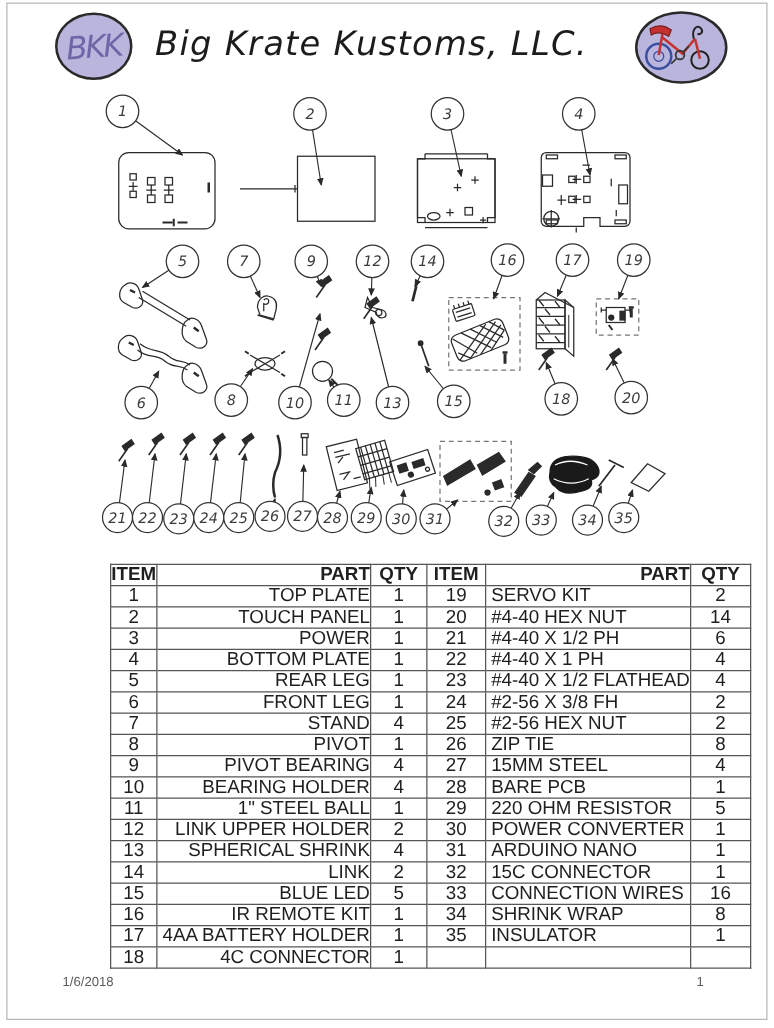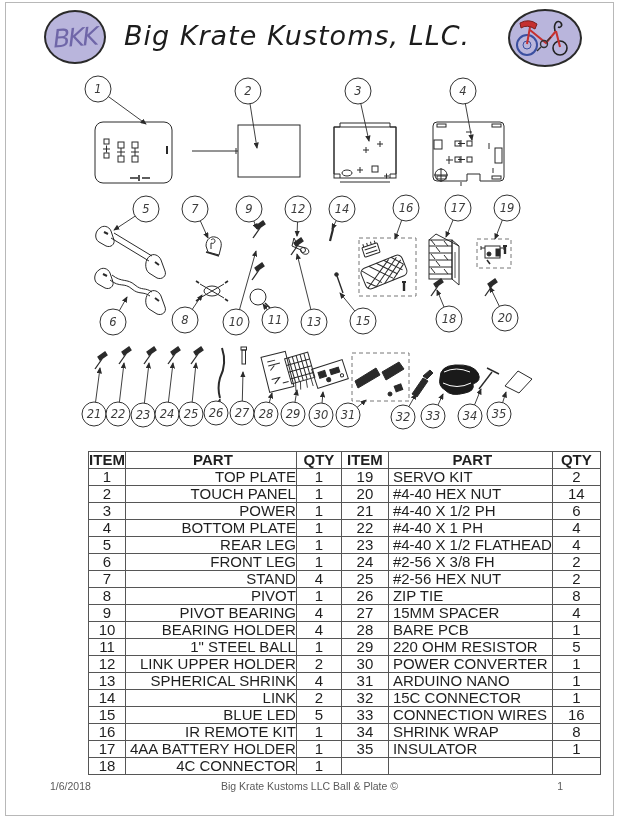--- a/index.html
+++ b/index.html
@@ -16,21 +16,21 @@
         font-style:italic;font-size:27px;color:#1c1c1c;letter-spacing:1px;white-space:nowrap;}
   .hdr-bike{position:absolute;left:508px;top:9px;width:70px;height:54px;border:2.5px solid #2a2a2a;
         border-radius:50%;background:#b9b5dc;overflow:hidden;}
   
   .diagram{position:absolute;left:0;top:0;width:619px;height:450px;}
   
   table.parts{position:absolute;left:88px;top:451px;border-collapse:collapse;table-layout:fixed;
         font-size:15px;color:#1f1f1f;}
   table.parts td,table.parts th{border:1px solid #565656;height:16px;padding:0;overflow:hidden;
         white-space:nowrap;font-weight:normal;line-height:16px;}
-  table.parts th{font-weight:bold;text-align:center;}
+  table.parts th{font-weight:bold;text-align:right;}
   .c-item{width:36px;text-align:center;}
   .c-part{width:119px;text-align:right;padding-left:4px !important;}
   .c-qty{width:44px;text-align:center;}
   .c-item2{width:46px;text-align:center;}
   .c-part2{width:122px;text-align:left;padding-left:4px !important;}
   .c-qty2{width:47px;text-align:center;}
   table.parts th.c-part,table.parts th.c-part2{padding-left:4px;}
   table.parts th.c-item,table.parts th.c-qty,table.parts th.c-item2,table.parts th.c-qty2{text-align:center;}
   
   .footer{position:absolute;left:0;top:780px;width:613px;height:14px;font-size:10.5px;color:#5a5a5a;}
@@ -556,21 +556,21 @@
           <td class="c-qty">1</td>
           <td class="c-item2">26</td>
           <td class="c-part2">ZIP TIE</td>
           <td class="c-qty2">8</td>
         </tr>
         <tr>
           <td class="c-item">9</td>
           <td class="c-part">PIVOT BEARING</td>
           <td class="c-qty">4</td>
           <td class="c-item2">27</td>
-          <td class="c-part2">15MM SPACER</td>
+          <td class="c-part2">15MM STEEL</td>
           <td class="c-qty2">4</td>
         </tr>
         <tr>
           <td class="c-item">10</td>
           <td class="c-part">BEARING HOLDER</td>
           <td class="c-qty">4</td>
           <td class="c-item2">28</td>
           <td class="c-part2">BARE PCB</td>
           <td class="c-qty2">1</td>
         </tr>
@@ -636,16 +636,15 @@
           <td class="c-qty">1</td>
           <td class="c-item2"></td>
           <td class="c-part2"></td>
           <td class="c-qty2"></td>
         </tr>
       </tbody>
   </table>
 
   <div class="footer">
     <span class="f-date">1/6/2018</span>
-    <span class="f-title">Big Krate Kustoms LLC Ball &amp; Plate ©</span>
     <span class="f-page">1</span>
   </div>
 </div>
 
 </body></html>

